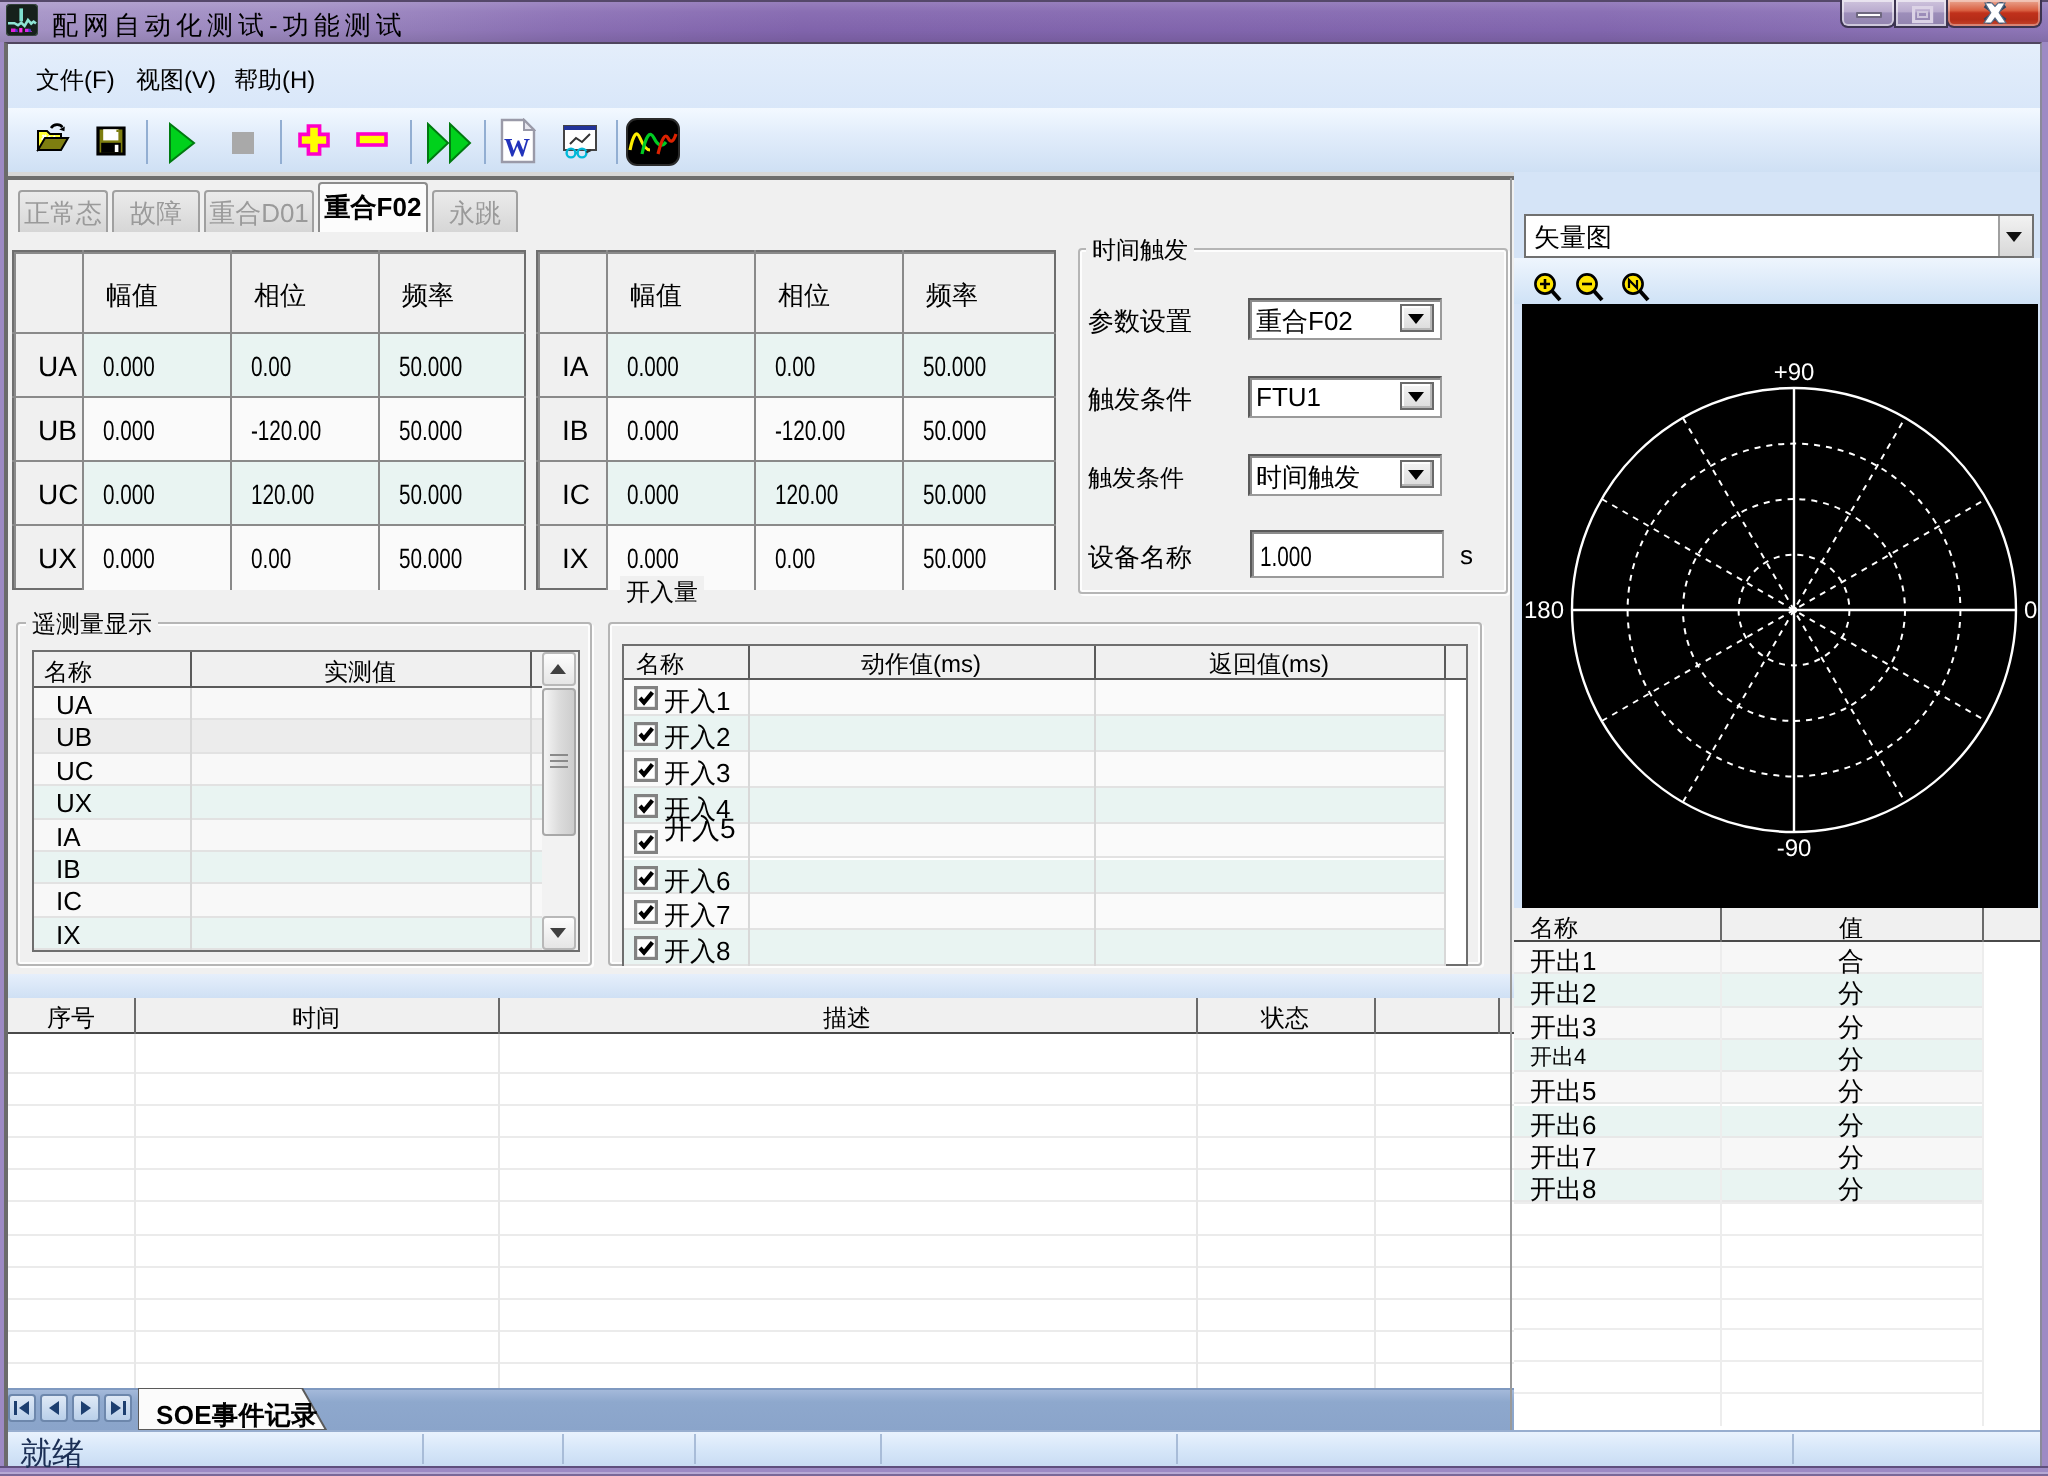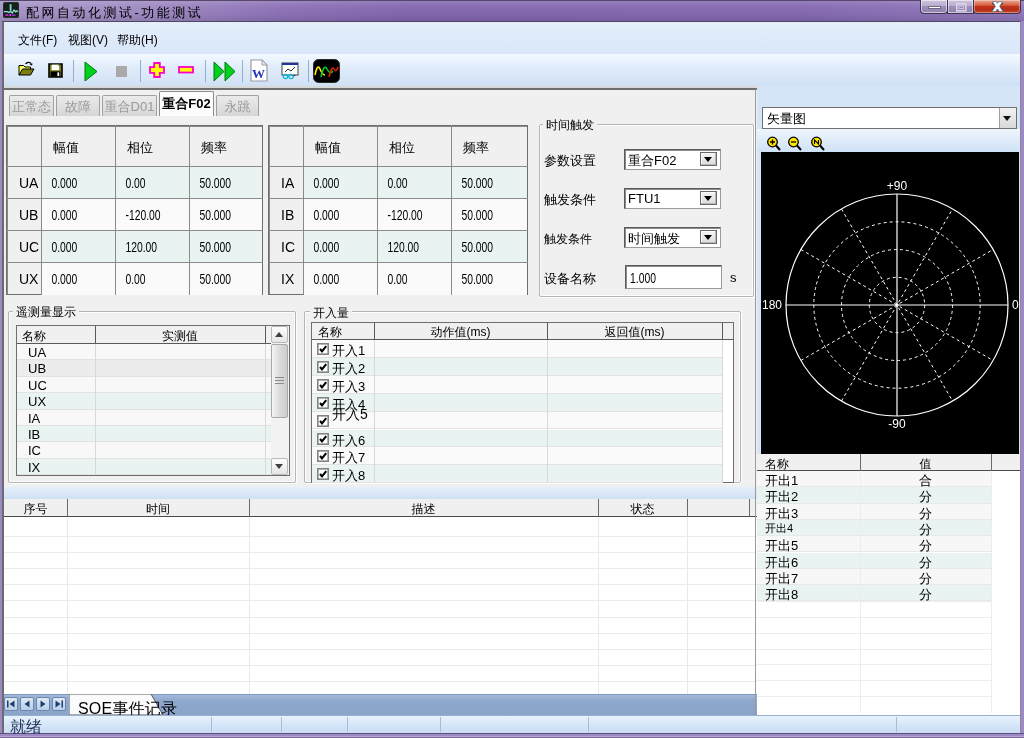--- a/index.html
+++ b/index.html
@@ -222,21 +222,21 @@
 <div class="abs" style="left:95px;top:344px;width:1px;height:131px;background:#d8d8d8"></div>
 <div class="abs" style="left:265px;top:344px;width:1px;height:131px;background:#d8d8d8"></div>
 <div class="abs" style="left:271px;top:326px;width:18px;height:149px;background:#f2f2f2"></div>
 <div class="abs" style="left:271px;top:326px;width:17px;height:17px;background:linear-gradient(180deg,#fdfdfd,#e5e5e5);border:1px solid #b8b8b8;border-radius:2px"></div>
 <div class="abs" style="left:275px;top:332px;width:0;height:0;border-left:4px solid transparent;border-right:4px solid transparent;border-bottom:5px solid #404040"></div>
 <div class="abs" style="left:271px;top:458px;width:17px;height:17px;background:linear-gradient(180deg,#fdfdfd,#e5e5e5);border:1px solid #b8b8b8;border-radius:2px"></div>
 <div class="abs" style="left:275px;top:464px;width:0;height:0;border-left:4px solid transparent;border-right:4px solid transparent;border-top:5px solid #404040"></div>
 <div class="abs" style="left:271px;top:344px;width:17px;height:74px;background:linear-gradient(90deg,#f5f5f5,#dcdcdc 50%,#cdcdcd);border:1px solid #a8a8a8;border-radius:2px"></div>
 <div class="abs" style="left:275px;top:377px;width:9px;height:1px;background:#8a8a8a;box-shadow:0 3px 0 #8a8a8a,0 6px 0 #8a8a8a"></div>
 <div class="abs" style="left:304px;top:311px;width:437px;height:172px;border:1px solid #b5b5b5;box-shadow:inset 0 0 0 1px #fdfdfd,1px 1px 0 #fdfdfd;border-radius:2px"></div>
-<div class="abs" style="left:310px;top:305px;font-size:12px;color:#000;background:#f0f0f0;padding:0 3px">开入量</div>
+<div class="abs" style="left:310px;top:288px;font-size:12px;color:#000;background:#f0f0f0;padding:0 3px">开入量</div>
 <div class="abs" style="left:311px;top:322px;width:423px;height:161px;border:1px solid #6e6e6e;background:#fff"></div>
 <div class="abs" style="left:312px;top:323px;width:421px;height:17px;background:#f0f0f0;border-bottom:1px solid #5a5a5a"></div>
 <div class="abs" style="left:318px;top:324px;font-size:12px;color:#000">名称</div>
 <div class="abs" style="left:374px;top:324px;width:173px;text-align:center;font-size:12px;color:#000">动作值(ms)</div>
 <div class="abs" style="left:547px;top:324px;width:175px;text-align:center;font-size:12px;color:#000">返回值(ms)</div>
 <div class="abs" style="left:374px;top:323px;width:1px;height:17px;background:#5a5a5a"></div>
 <div class="abs" style="left:547px;top:323px;width:1px;height:17px;background:#5a5a5a"></div>
 <div class="abs" style="left:722px;top:323px;width:1px;height:17px;background:#5a5a5a"></div>
 <div class="abs" style="left:312px;top:340.0px;width:410px;height:17.9px;background:#fafafa;border-bottom:1px solid #e2e2e2"></div>
 <svg class="abs" style="left:317px;top:343.0px" width="12" height="12" viewBox="0 0 12 12">
@@ -330,21 +330,21 @@
     <path d="M4.5 3.5 L9.5 7 L4.5 10.5 Z" fill="#1d3f70"></path>
   </svg>
 <div class="abs" style="left:52px;top:697px;width:14px;height:14px;background:linear-gradient(180deg,#dfe9f6,#b9cfe9);border:1px solid #6d87ac;border-radius:2px"></div>
 <svg class="abs" style="left:52px;top:697px" width="14" height="14" viewBox="0 0 14 14">
     <rect x="9.5" y="3.5" width="1.5" height="7" fill="#1d3f70"></rect>
     <path d="M3.5 3.5 L8.5 7 L3.5 10.5 Z" fill="#1d3f70"></path>
   </svg>
 <svg class="abs" style="left:69px;top:694px" width="96" height="21" viewBox="0 0 96 21">
     <path d="M0 0 L82 0 L94 21 L0 21 Z" fill="#fbfbfb" stroke="#5a5a5a" stroke-width="1"></path>
   </svg>
-<div class="abs" style="left:78px;top:699px;font-size:16px;font-weight:normal;color:#000;letter-spacing:0.2px">SOE事件记录</div>
+<div class="abs" style="left:78px;top:699px;font-size:13px;font-weight:bold;color:#000;letter-spacing:0.2px">SOE事件记录</div>
 <div class="abs" style="left:757px;top:86px;width:263px;height:629px;background:#d5e4f7"></div>
 <div class="abs" style="left:755px;top:89px;width:1px;height:626px;background:#9a9a9a"></div>
 <div class="abs" style="left:762px;top:107px;width:255px;height:22px;background:#fff;border:1px solid #707070"></div>
 <div class="abs" style="left:767px;top:110px;font-size:13px;color:#000">矢量图</div>
 <div class="abs" style="left:999px;top:108px;width:17px;height:20px;background:linear-gradient(180deg,#f2f2f2,#d8d8d8);border-left:1px solid #a0a0a0"></div>
 <div class="abs" style="left:1003px;top:116px;width:0;height:0;border-left:4px solid transparent;border-right:4px solid transparent;border-top:5px solid #111"></div>
 <div class="abs" style="left:757px;top:129px;width:263px;height:23px;background:linear-gradient(180deg,#eef5fd,#cfe2f6)"></div>
 <svg class="abs" style="left:766px;top:136px" width="16" height="16" viewBox="0 0 16 16">
 <circle cx="6.5" cy="6" r="4.8" fill="#ffe400" stroke="#000" stroke-width="1.3"></circle>
 <path d="M10 9.5 L14 14" stroke="#000" stroke-width="2"></path>

